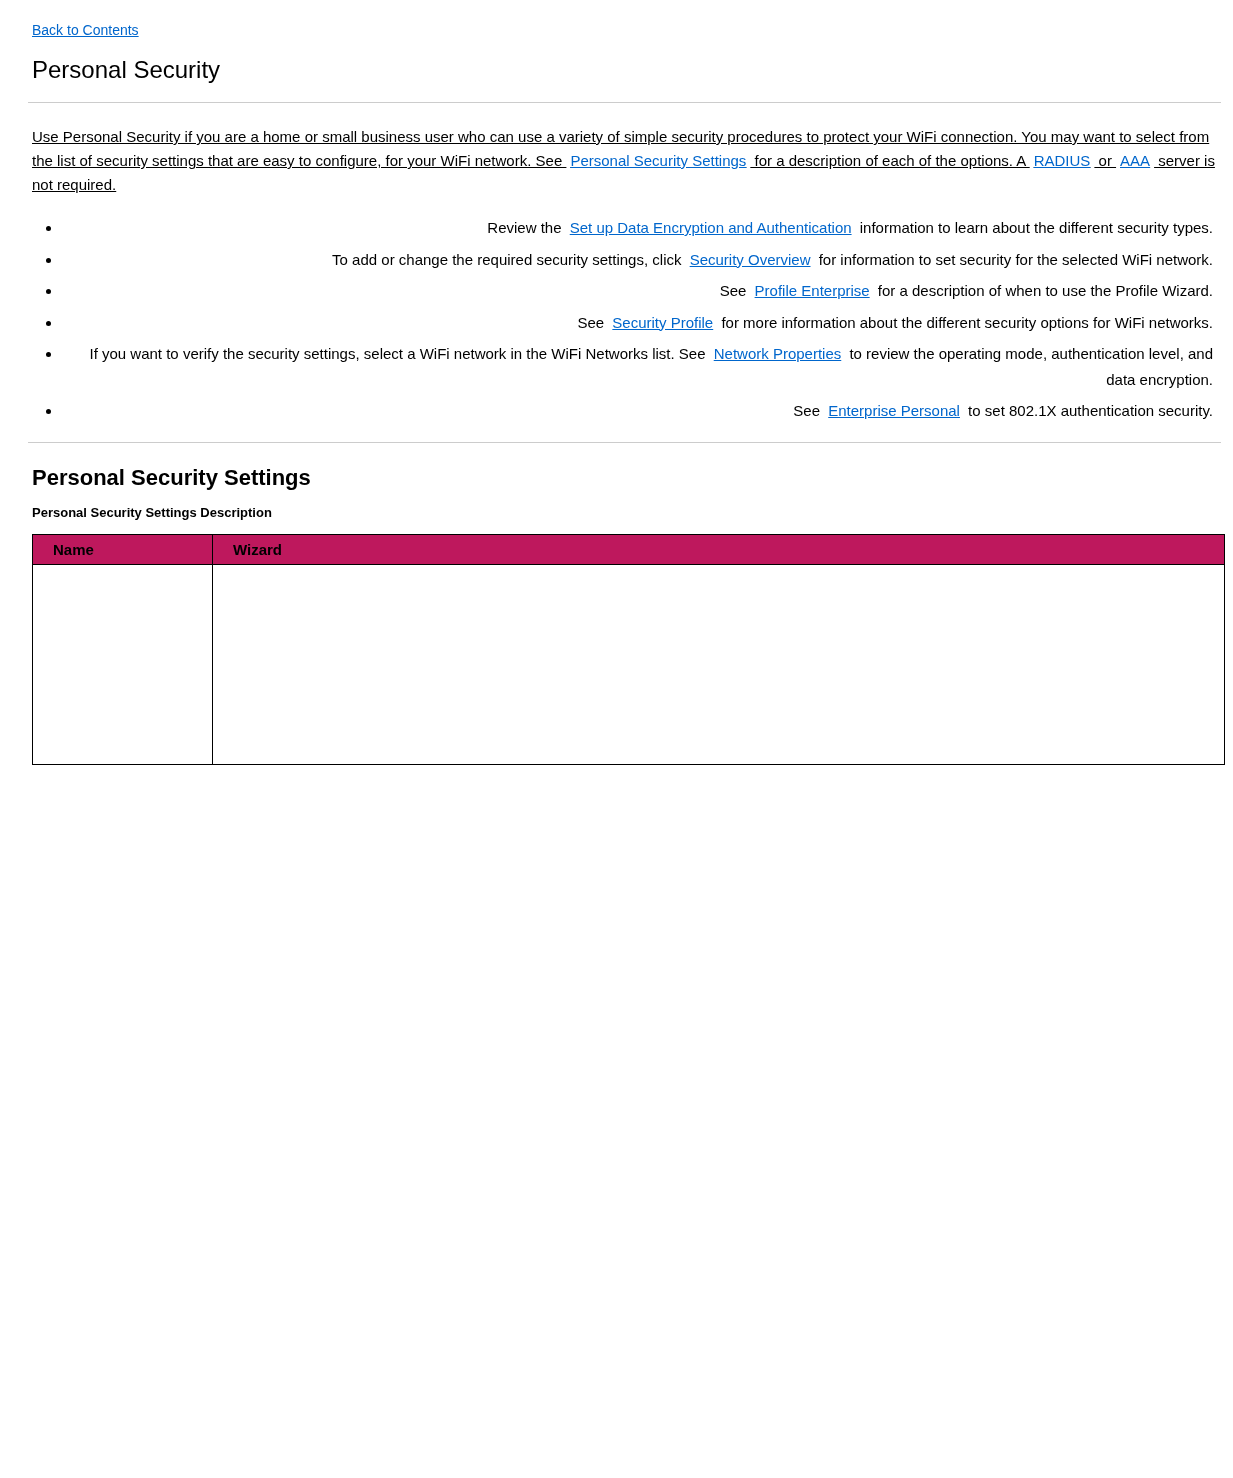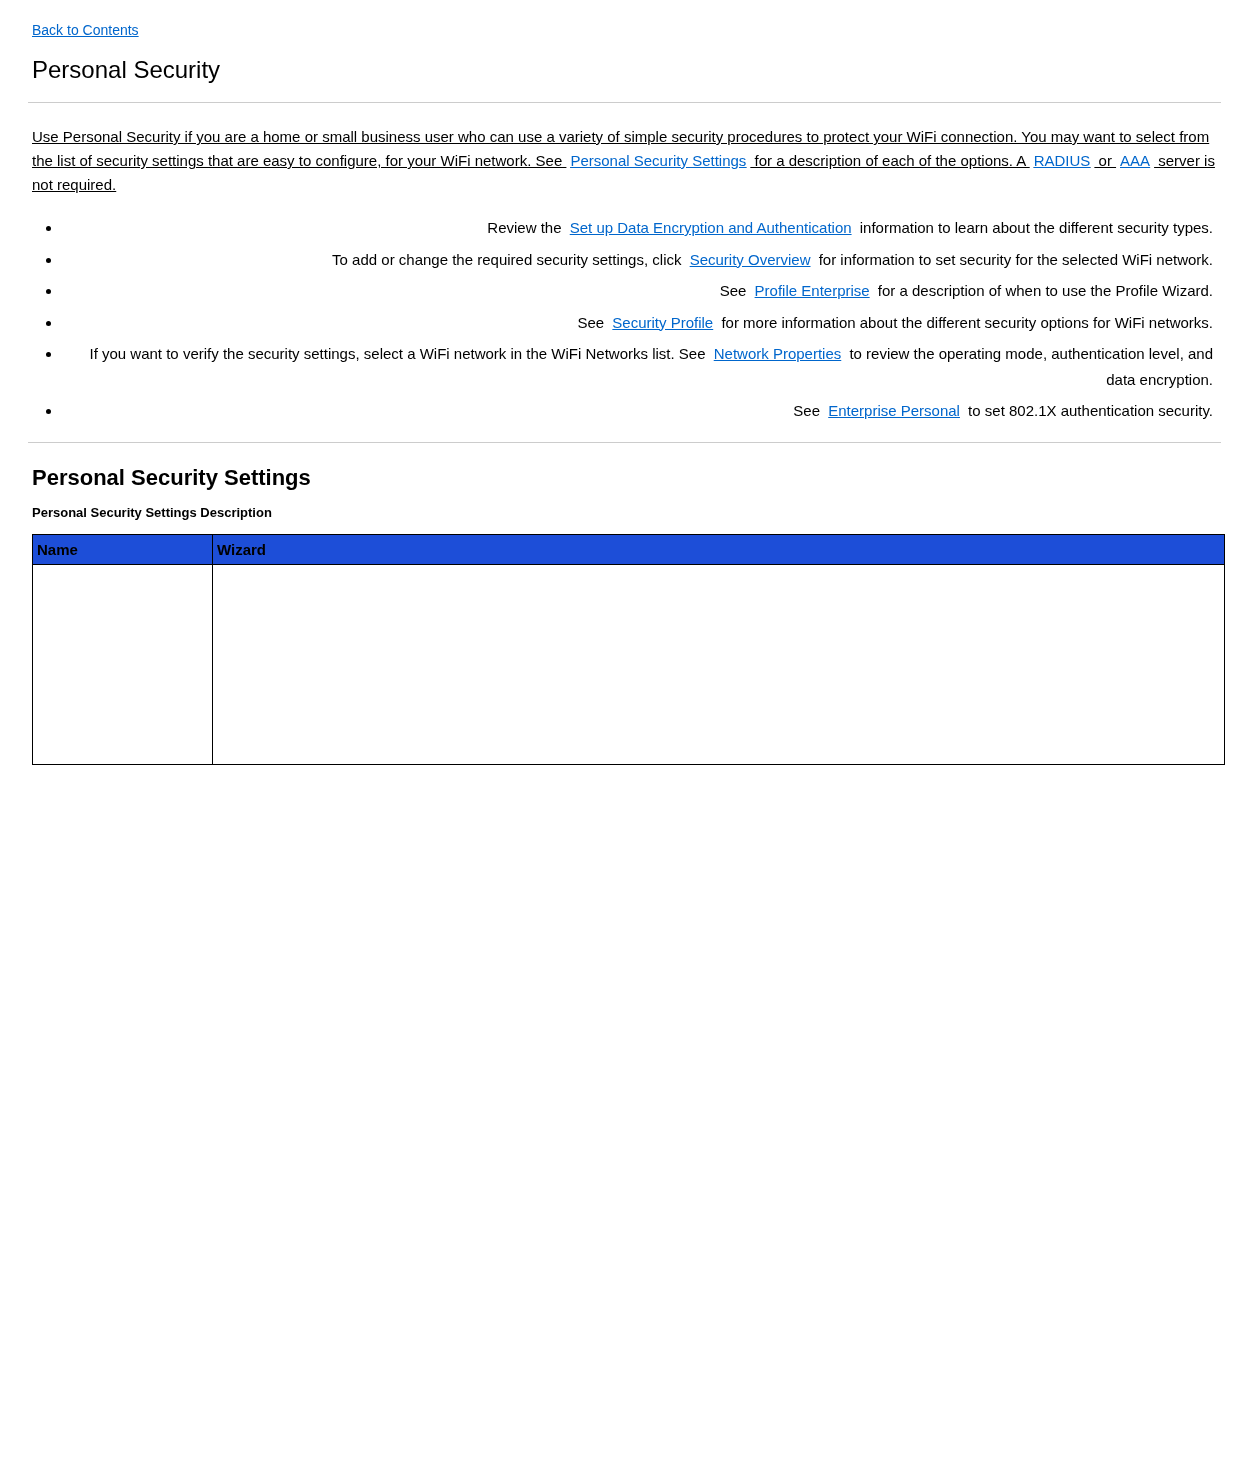--- a/index.html
+++ b/index.html
@@ -75,25 +75,25 @@
     }
 
     .settings-table {
       width: 100%;
       border-collapse: collapse;
       border: 1px solid #000000;
     }
 
     .settings-table th {
       border: 1px solid #000000;
-      padding: 6px 4px;
+      padding: 6px 20px;
       text-align: left;
       font-weight: bold;
       font-size: 15px;
-      background-color: #1d4ed8;
+      background-color: #be185d;
     }
 
     .settings-table td {
       border: 1px solid #000000;
       padding: 6px 8px;
       font-size: 15px;
       vertical-align: top;
     }
 
     .settings-table .col-name {

